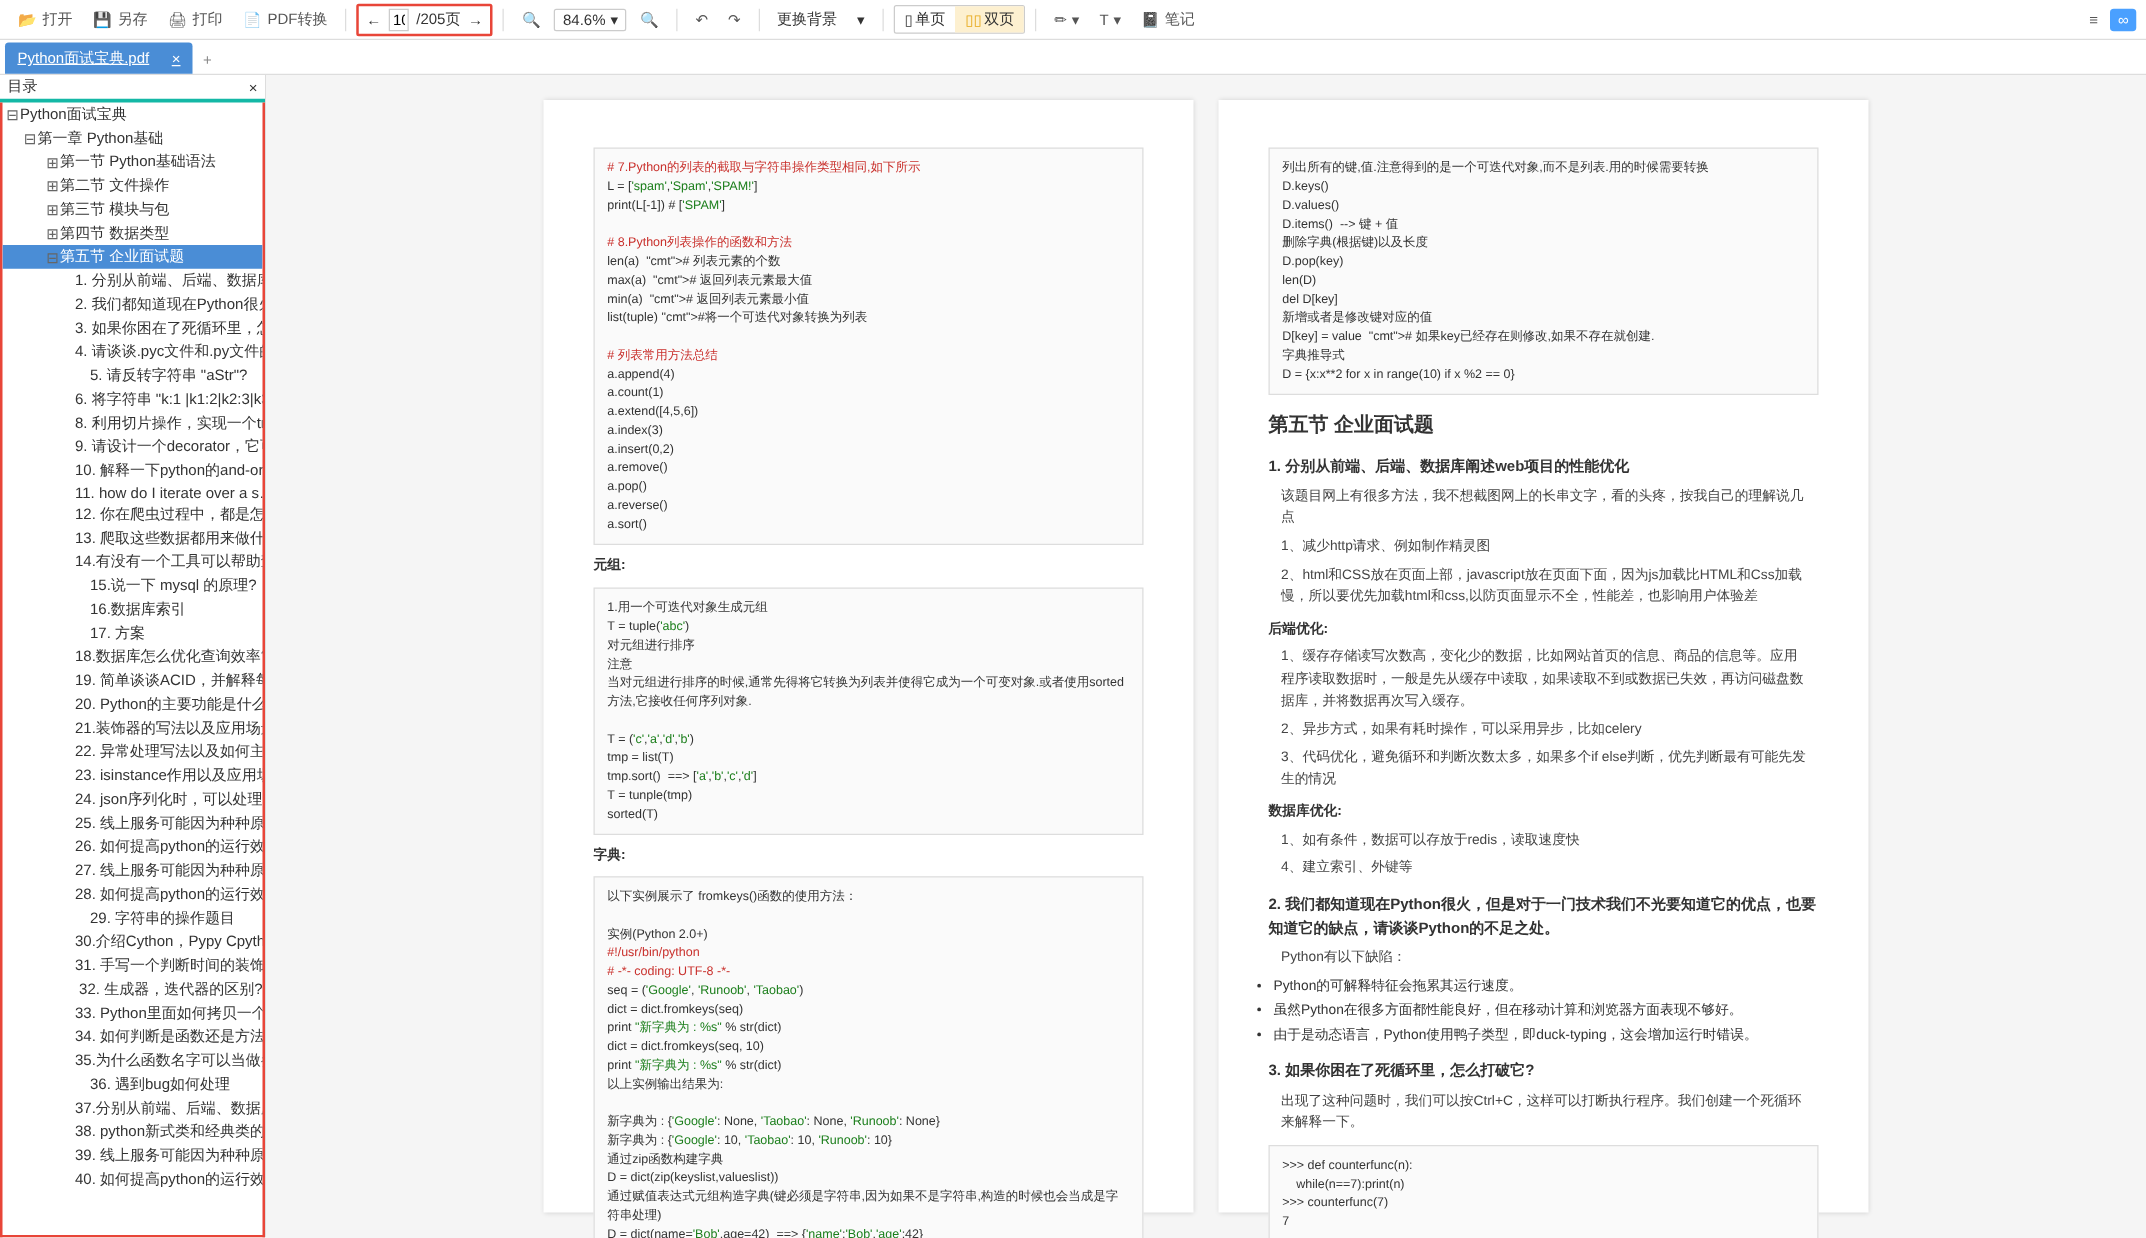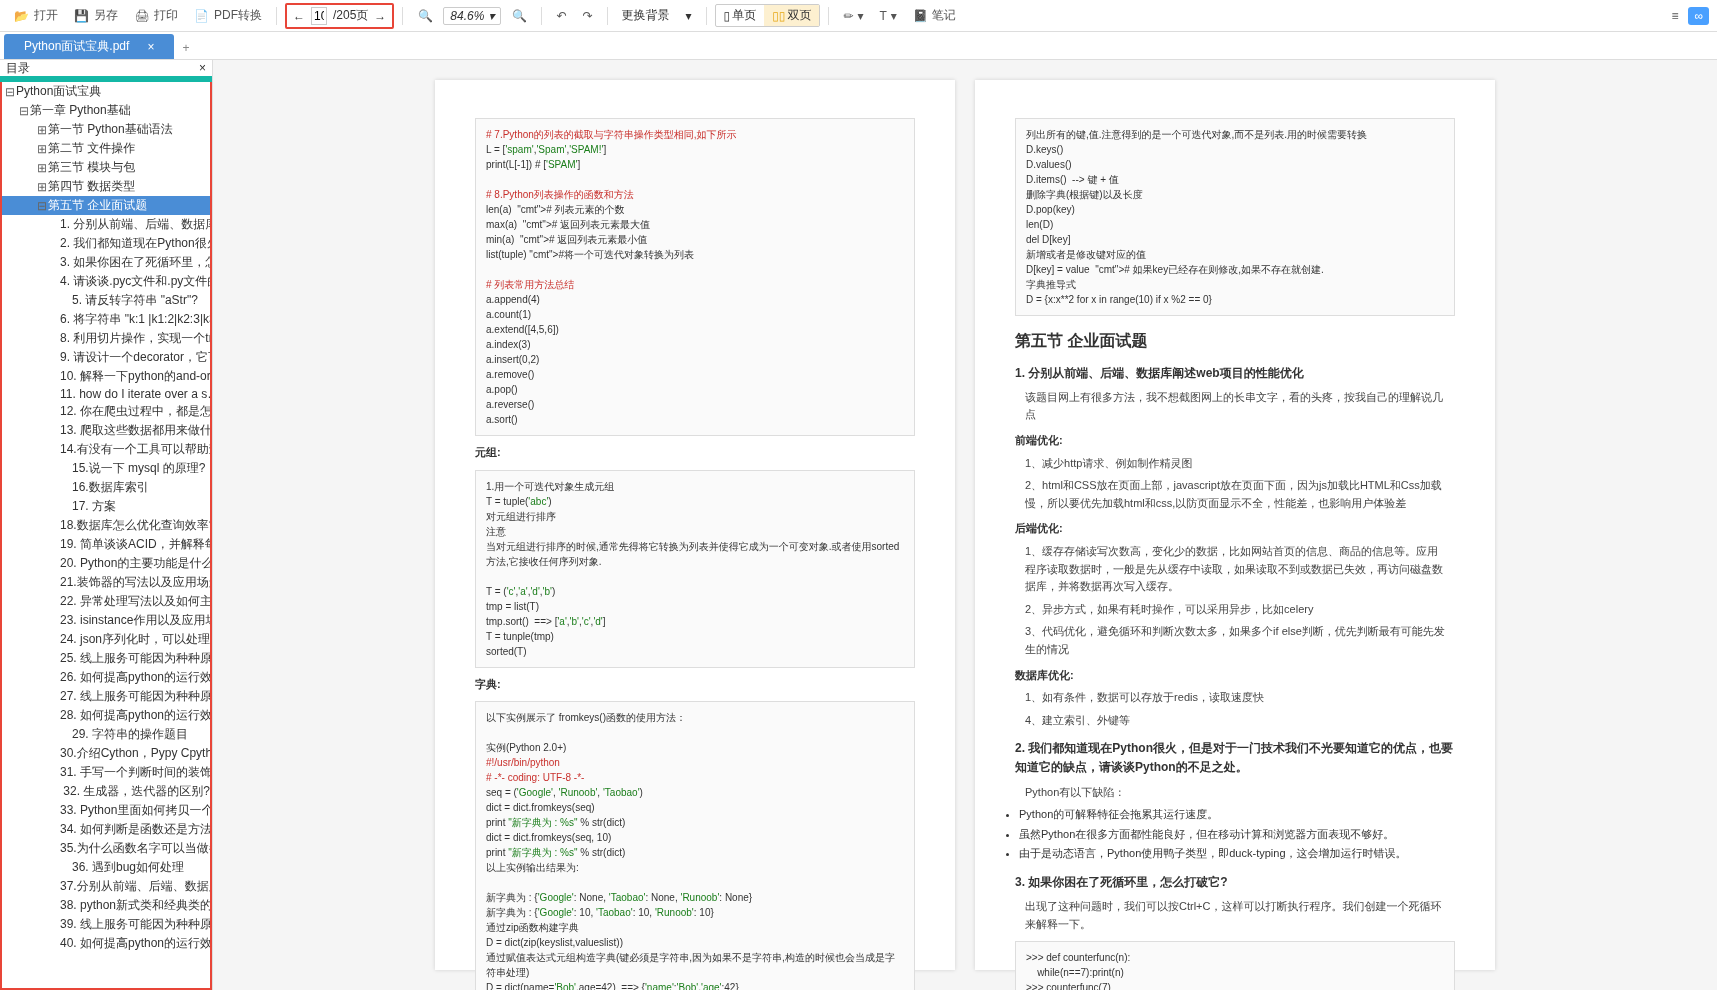--- a/index.html
+++ b/index.html
@@ -4,36 +4,36 @@
 <style>
 * { margin: 0; padding: 0; box-sizing: border-box; font-family: "Microsoft YaHei", Arial, sans-serif; }
 body { font-size: 12px; color: #333; background: #fff; overflow: hidden; }
 
 .toolbar { height: 32px; display: flex; align-items: center; border-bottom: 1px solid #ddd; padding: 0 8px; gap: 4px; }
 .toolbar-item { display: flex; align-items: center; gap: 4px; padding: 2px 6px; cursor: pointer; color: #555; font-size: 12px; }
 .toolbar-sep { width: 1px; height: 18px; background: #ddd; margin: 0 4px; }
 .toolbar-icon { width: 16px; height: 16px; display: inline-flex; align-items: center; justify-content: center; }
 .page-nav { display: flex; align-items: center; gap: 6px; border: 2px solid #e84538; padding: 0 6px; height: 26px; border-radius: 2px; }
 .page-input { width: 16px; height: 18px; border: 1px solid #ccc; text-align: right; padding: 0 2px; font-size: 12px; }
-.zoom-select { display: flex; align-items: center; gap: 4px; border: 1px solid #ccc; padding: 1px 6px; border-radius: 2px; font-style: italic; }
+.zoom-select { display: flex; align-items: center; gap: 4px; border: 1px solid #ccc; padding: 1px 6px; border-radius: 2px; }
 .bg-select { display: flex; align-items: center; gap: 16px; padding: 2px 6px; }
 .view-btns { display: flex; border: 1px solid #ccc; border-radius: 2px; }
 .view-btn { padding: 2px 8px; display: flex; align-items: center; gap: 2px; }
 .view-btn.active { background: #fdf0d0; }
 .right-icons { margin-left: auto; display: flex; gap: 4px; align-items: center; }
 .blue-badge { background: #4aa0ff; color: #fff; padding: 2px 6px; border-radius: 3px; display: flex; align-items: center; }
 
 .tabbar { height: 28px; display: flex; align-items: flex-end; border-bottom: 1px solid #ddd; padding-left: 4px; }
-.tab { background: #4a8dd6; color: #fff; padding: 4px 20px; border-radius: 3px 3px 0 0; display: flex; align-items: center; gap: 18px; font-size: 12px; }
+.tab { background: #4a8dd6; color: #fff; padding: 4px 10px; border-radius: 3px 3px 0 0; display: flex; align-items: center; gap: 18px; font-size: 12px; text-decoration: underline; }
 .tab-close { cursor: pointer; }
 .tab-add { padding: 4px 8px; color: #888; cursor: pointer; }
 
 .main { display: flex; height: calc(100vh - 60px); }
 .sidebar { width: 213px; border-right: 1px solid #ddd; display: flex; flex-direction: column; }
-.sidebar-head { height: 22px; display: flex; align-items: center; justify-content: space-between; padding: 0 6px; border-bottom: 6px solid #14b8a6; font-size: 12px; }
+.sidebar-head { height: 22px; display: flex; align-items: center; justify-content: space-between; padding: 0 6px; border-bottom: 3px solid #14b8a6; font-size: 12px; }
 .outline { flex: 1; overflow-y: auto; overflow-x: hidden; font-size: 12px; border: 2px solid #e84538; border-top: none; }
 .outline::-webkit-scrollbar { width: 8px; }
 .outline::-webkit-scrollbar-thumb { background: #ccc; }
 .node { display: flex; align-items: center; padding: 1px 0; white-space: nowrap; cursor: pointer; }
 .node .toggle { width: 12px; text-align: center; color: #666; }
 .node.selected { background: #4a8dd6; color: #fff; }
 .lvl0 { padding-left: 2px; } .lvl1 { padding-left: 16px; } .lvl2 { padding-left: 34px; } .lvl3 { padding-left: 58px; }
 
 .content { flex: 1; background: #f5f5f5; overflow: auto; position: relative; display: flex; justify-content: center; padding: 20px; gap: 20px; }
 .page { background: #fff; width: 520px; padding: 30px 40px; box-shadow: 0 0 4px rgba(0,0,0,.15); font-size: 11px; line-height: 1.6; }
@@ -332,21 +332,20 @@
       <div class="codebox" id="code-l2"><div>1.用一个可迭代对象生成元组</div><div>T = tuple(<span class="str">'abc'</span>)</div><div>对元组进行排序</div><div>注意</div><div>当对元组进行排序的时候,通常先得将它转换为列表并使得它成为一个可变对象.或者使用sorted方法,它接收任何序列对象.</div><div>&nbsp;</div><div>T = (<span class="str">'c'</span>,<span class="str">'a'</span>,<span class="str">'d'</span>,<span class="str">'b'</span>)</div><div>tmp = list(T)</div><div>tmp.sort()  ==&gt; [<span class="str">'a'</span>,<span class="str">'b'</span>,<span class="str">'c'</span>,<span class="str">'d'</span>]</div><div>T = tunple(tmp)</div><div>sorted(T)</div></div>
       <div class="para-label">字典:</div>
       <div class="codebox" id="code-l3"><div>以下实例展示了 fromkeys()函数的使用方法：</div><div>&nbsp;</div><div>实例(Python 2.0+)</div><div><span class="cmt">#!/usr/bin/python</span></div><div><span class="cmt"># -*- coding: UTF-8 -*-</span></div><div>seq = (<span class="str">'Google'</span>, <span class="str">'Runoob'</span>, <span class="str">'Taobao'</span>)</div><div>dict = dict.fromkeys(seq)</div><div>print <span class="str">"新字典为 : %s"</span> % str(dict)</div><div>dict = dict.fromkeys(seq, 10)</div><div>print <span class="str">"新字典为 : %s"</span> % str(dict)</div><div>以上实例输出结果为:</div><div>&nbsp;</div><div>新字典为 : {<span class="str">'Google'</span>: None, <span class="str">'Taobao'</span>: None, <span class="str">'Runoob'</span>: None}</div><div>新字典为 : {<span class="str">'Google'</span>: 10, <span class="str">'Taobao'</span>: 10, <span class="str">'Runoob'</span>: 10}</div><div>通过zip函数构建字典</div><div>D = dict(zip(keyslist,valueslist))</div><div>通过赋值表达式元组构造字典(键必须是字符串,因为如果不是字符串,构造的时候也会当成是字符串处理)</div><div>D = dict(name=<span class="str">'Bob'</span>,age=42)  ==&gt; {<span class="str">'name'</span>:<span class="str">'Bob'</span>,<span class="str">'age'</span>:42}</div></div>
     </div>
 
     <div class="page">
       <div class="codebox" id="code-r0"><div>列出所有的键,值.注意得到的是一个可迭代对象,而不是列表.用的时候需要转换</div><div>D.keys()</div><div>D.values()</div><div>D.items()  --&gt; 键 + 值</div><div>删除字典(根据键)以及长度</div><div>D.pop(key)</div><div>len(D)</div><div>del D[key]</div><div>新增或者是修改键对应的值</div><div>D[key] = value  <span class="&lt;span">"cmt"</span>&gt;# 如果key已经存在则修改,如果不存在就创建.</div><div>字典推导式</div><div>D = {x:x**2 for x in range(10) if x %2 == 0}</div></div>
       <div class="h-sec">第五节 企业面试题</div>
       <div class="h-q">1. 分别从前端、后端、数据库阐述web项目的性能优化</div>
       <div class="txt">该题目网上有很多方法，我不想截图网上的长串文字，看的头疼，按我自己的理解说几点</div>
-      <div class="para-label">前端优化:</div>
       <div class="txt">1、减少http请求、例如制作精灵图</div>
       <div class="txt">2、html和CSS放在页面上部，javascript放在页面下面，因为js加载比HTML和Css加载慢，所以要优先加载html和css,以防页面显示不全，性能差，也影响用户体验差</div>
       <div class="para-label">后端优化:</div>
       <div class="txt">1、缓存存储读写次数高，变化少的数据，比如网站首页的信息、商品的信息等。应用程序读取数据时，一般是先从缓存中读取，如果读取不到或数据已失效，再访问磁盘数据库，并将数据再次写入缓存。</div>
       <div class="txt">2、异步方式，如果有耗时操作，可以采用异步，比如celery</div>
       <div class="txt">3、代码优化，避免循环和判断次数太多，如果多个if else判断，优先判断最有可能先发生的情况</div>
       <div class="para-label">数据库优化:</div>
       <div class="txt">1、如有条件，数据可以存放于redis，读取速度快</div>
       <div class="txt">4、建立索引、外键等</div>
       <div class="h-q">2. 我们都知道现在Python很火，但是对于一门技术我们不光要知道它的优点，也要知道它的缺点，请谈谈Python的不足之处。</div>

